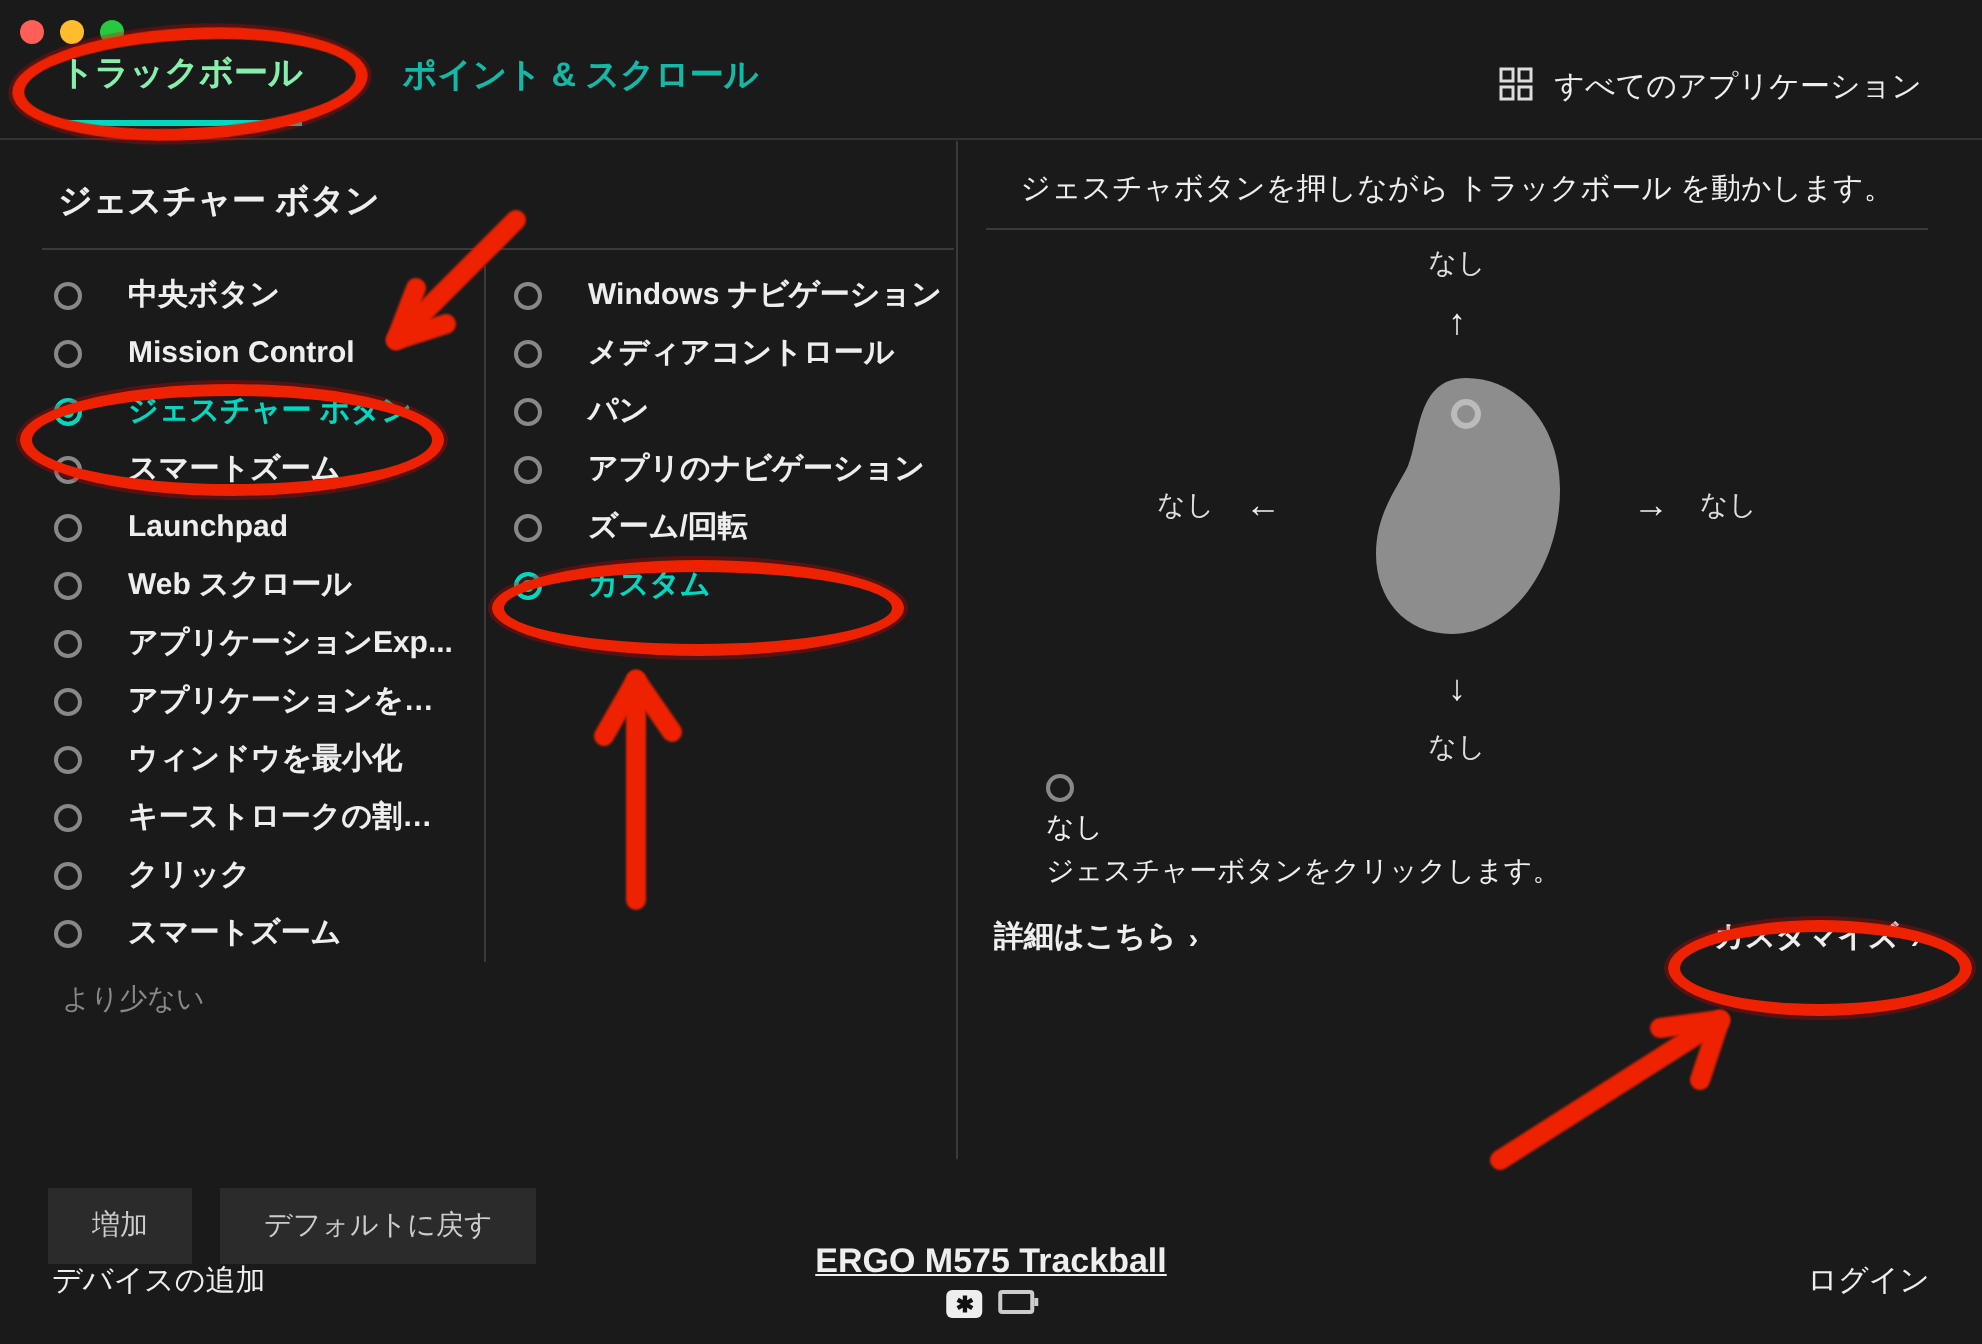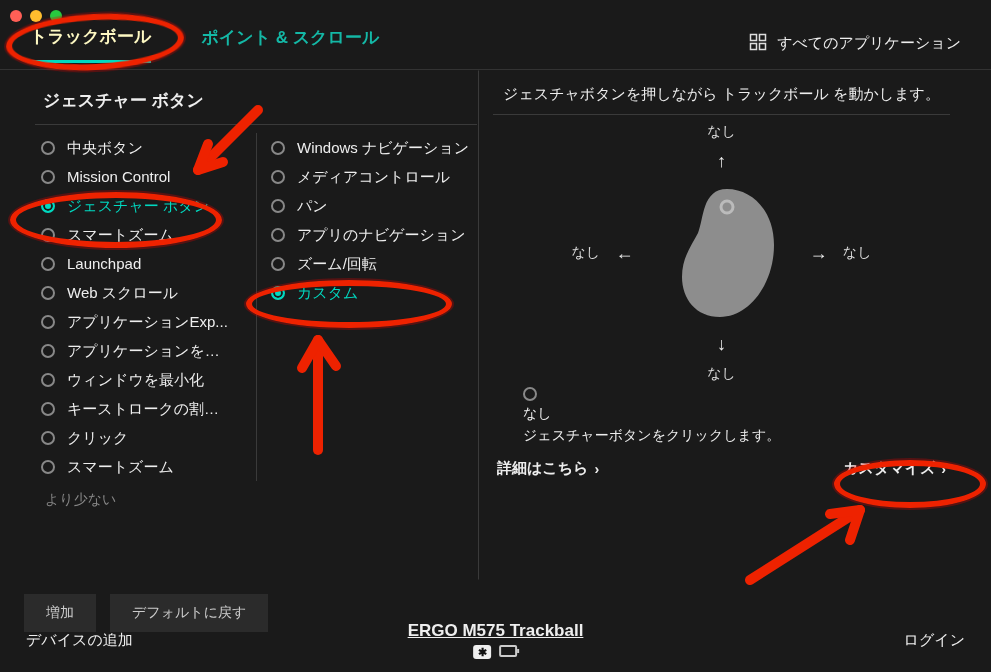--- a/index.html
+++ b/index.html
@@ -3,37 +3,37 @@
 <meta charset="utf-8">
 <style>
   * { box-sizing: border-box; margin: 0; padding: 0; }
   html, body { width: 991px; height: 672px; background: #1a1a1a; font-family: -apple-system, "Hiragino Sans", sans-serif; color: #eee; overflow: hidden; }
   .traffic-lights { position: absolute; top: 10px; left: 10px; display: flex; gap: 8px; }
   .traffic-lights span { width: 12px; height: 12px; border-radius: 50%; display: inline-block; }
   .tl-red { background:#ff5f56; } .tl-yellow { background:#ffbd2e; } .tl-green { background:#27c93f; }
 
   .tabbar { display: flex; align-items: center; height: 70px; padding: 18px 30px 0 30px; border-bottom: 1px solid #333; position: relative; }
   .tab { font-size: 17px; font-weight: 600; color: #14b8a6; margin-right: 50px; padding-bottom: 12px; cursor: pointer; }
-  .tab.active { color: #fef9c3; border-bottom: 3px solid #00d9c0; }
+  .tab.active { color: #86efac; border-bottom: 3px solid #00d9c0; }
   .all-apps { margin-left: auto; display: flex; align-items: center; gap: 10px; font-size: 15px; cursor: pointer; }
   .grid-icon svg { width: 18px; height: 18px; }
 
-  .content { display: flex; height: 510px; padding: 0 30px; }
+  .content { display: flex; height: 510px; padding: 0 16px; }
   .panel-left, .panel-right { border: 1px solid transparent; }
   .panel-left { flex: 0 0 448px; padding: 14px 0 0 4px; }
   .panel-right { flex: 1; border-left: 1px solid #3a3a3a; padding: 14px 10px 0 14px; position: relative; }
 
   .section-title { font-size: 17px; font-weight: 600; padding: 4px 8px 12px 8px; }
   .hr { border-top: 1px solid #3a3a3a; margin: 0 0 8px 0; }
 
   .two-cols { display: flex; }
   .col1 { flex: 0 0 222px; border-right: 1px solid #3a3a3a; padding-right: 4px; max-height: 360px; overflow: hidden; }
   .col2 { flex: 1; padding-left: 8px; }
 
-  .radio-item { display: flex; align-items: center; gap: 12px; font-size: 15px; padding: 4px 6px; line-height: 1.4; cursor: pointer; white-space: nowrap; overflow: hidden; text-overflow: ellipsis; }
+  .radio-item { display: flex; align-items: center; gap: 23px; font-size: 15px; padding: 4px 6px; line-height: 1.4; cursor: pointer; white-space: nowrap; overflow: hidden; text-overflow: ellipsis; font-weight: bold; }
   .radio-item .circle { width: 14px; height: 14px; border: 2px solid #888; border-radius: 50%; flex: 0 0 auto; }
   .radio-item.selected .circle { border-color: #00d9c0; background: #00d9c0; box-shadow: inset 0 0 0 2px #1a1a1a; }
   .radio-item.selected { color: #00d9c0; }
 
   .less { color: #888; font-size: 14px; padding: 10px 10px 0 10px; }
 
   .action-row { display: flex; gap: 14px; padding: 14px 10px; }
   .btn { background: #2b2b2b; color: #ccc; border: none; padding: 10px 22px; font-size: 14px; cursor: pointer; text-align: right; }
 
   .hint-text { font-size: 15px; text-align: center; padding-bottom: 10px; }

